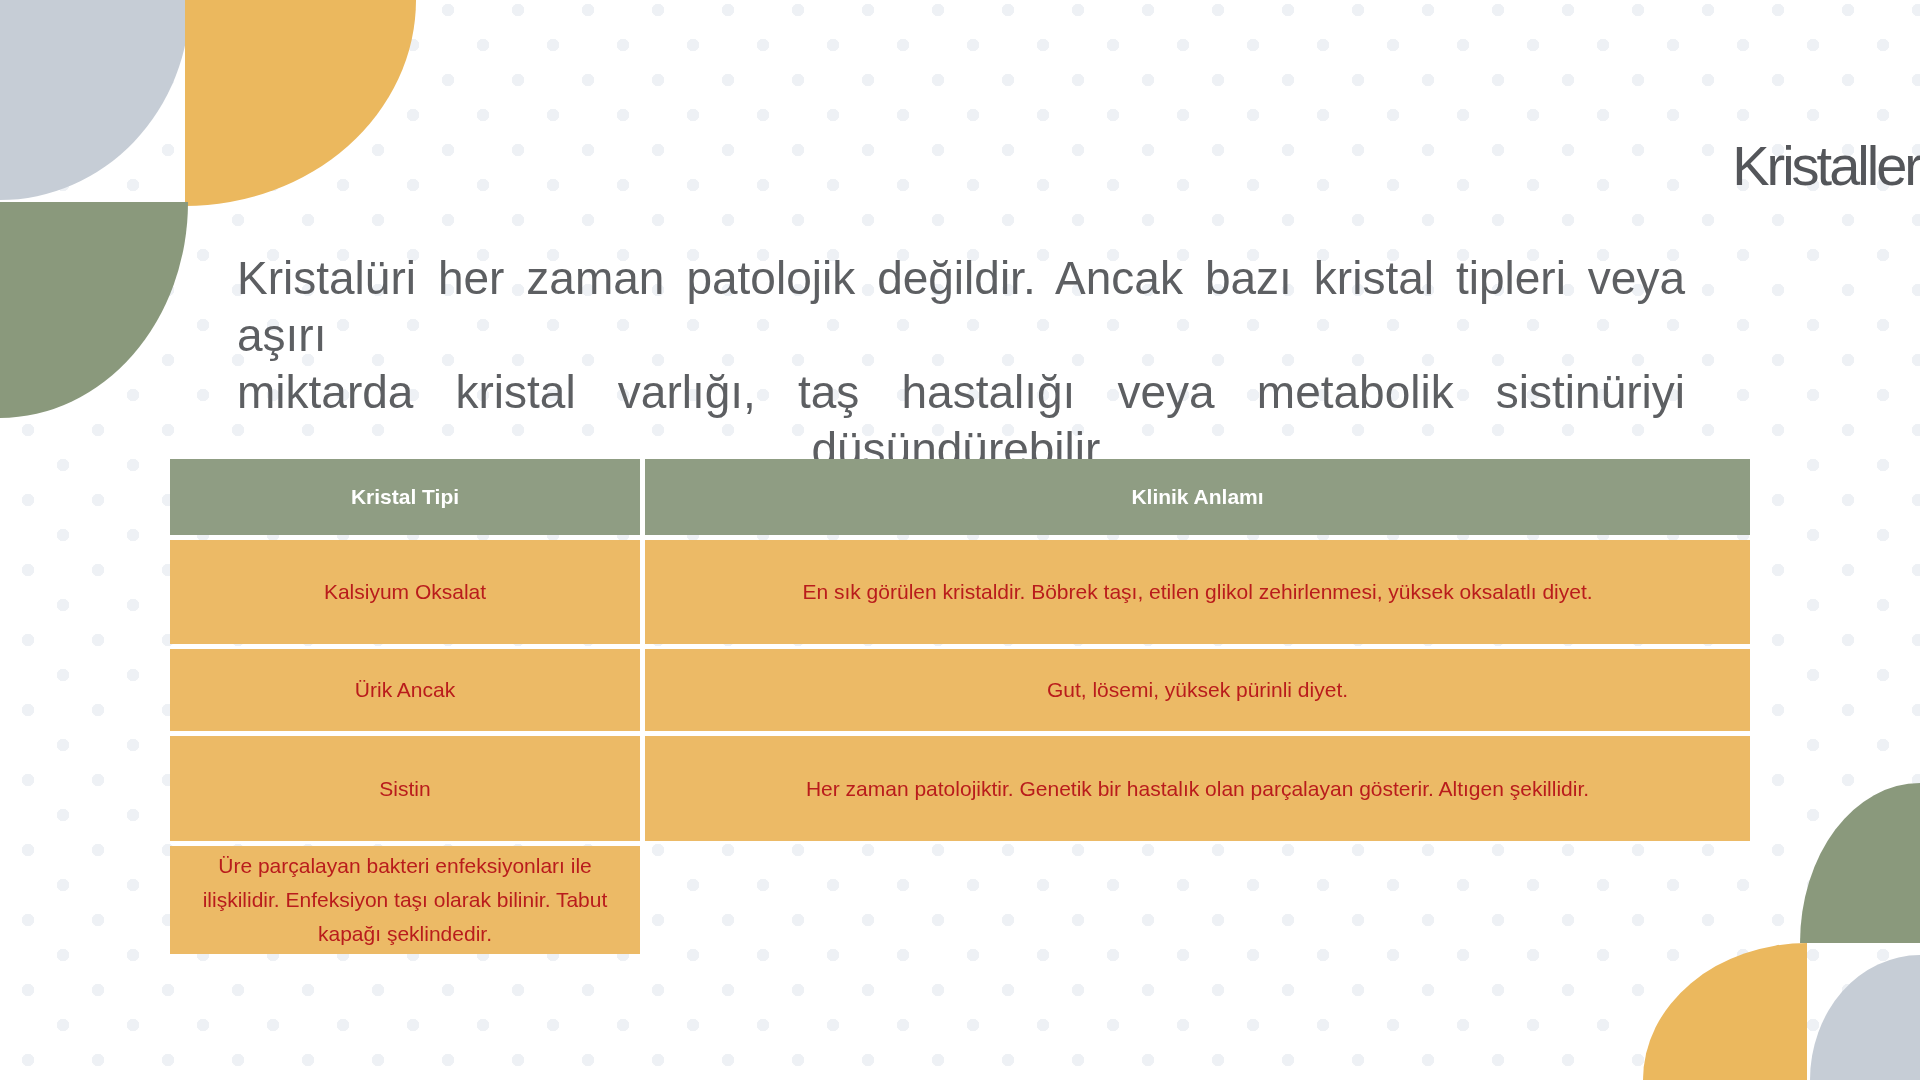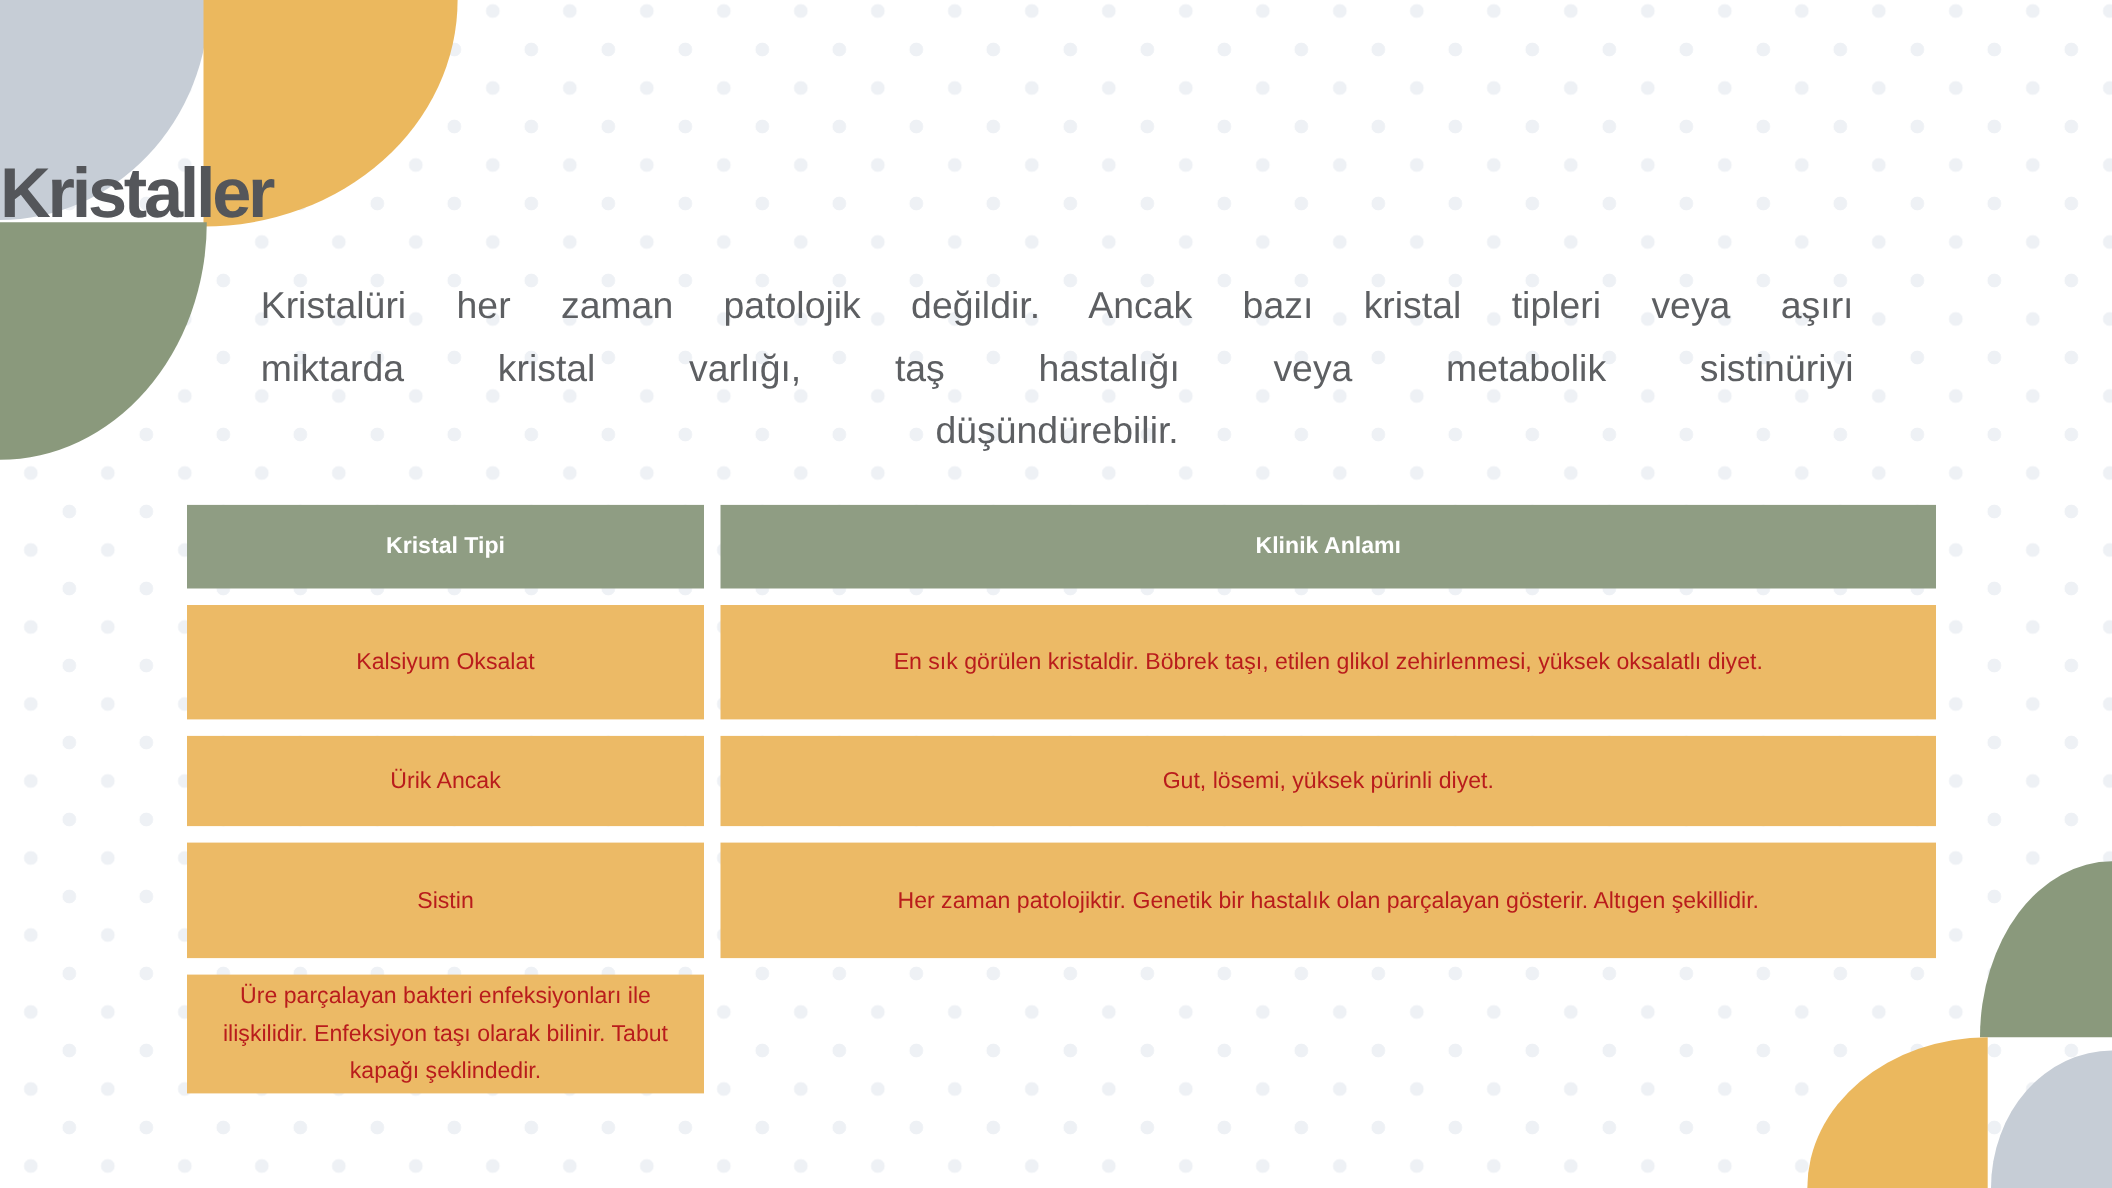--- a/index.html
+++ b/index.html
@@ -33,56 +33,56 @@
   .br-green  { left: 1800px; top: 783px; width: 120px; height: 160px; background: #8a997c; }
   .br-orange { left: 1643px; top: 943px; width: 164px; height: 137px; background: #ebb85e; }
   .br-gray   { left: 1810px; top: 955px; width: 110px; height: 125px; background: #c6cdd6; }
 
   
   .title {
     position: absolute;
     left: 0;
     top: 96px;
     width: 100%;
-    text-align: left;
-    font-size: 64px;
+    text-align: right;
+    font-size: 56px;
     line-height: 1.15;
-    font-weight: 700;
+    font-weight: 400;
     letter-spacing: -3px;
     color: #54565a;
   }
 
   
   .intro {
     position: absolute;
     left: 237px;
     top: 250px;
     width: 1448px;
-    font-size: 34px;
+    font-size: 46px;
     line-height: 57px;
     color: #5d5f62;
   }
   .intro .jline {
     text-align: justify;
     text-align-last: justify;
   }
   .intro .lline {
     text-align: center;
   }
 
   
   .ktable {
     position: absolute;
     left: 170px;
     top: 459px;
     width: 1580px;
     display: grid;
     grid-template-columns: 470px 1105px;
     grid-template-rows: 76px 104px 82px 105px 108px;
-    gap: 15px;
+    gap: 5px;
   }
   .cell {
     display: flex;
     align-items: center;
     justify-content: center;
     text-align: center;
     padding: 4px 28px;
     box-sizing: border-box;
     font-size: 21px;
     line-height: 34px;

